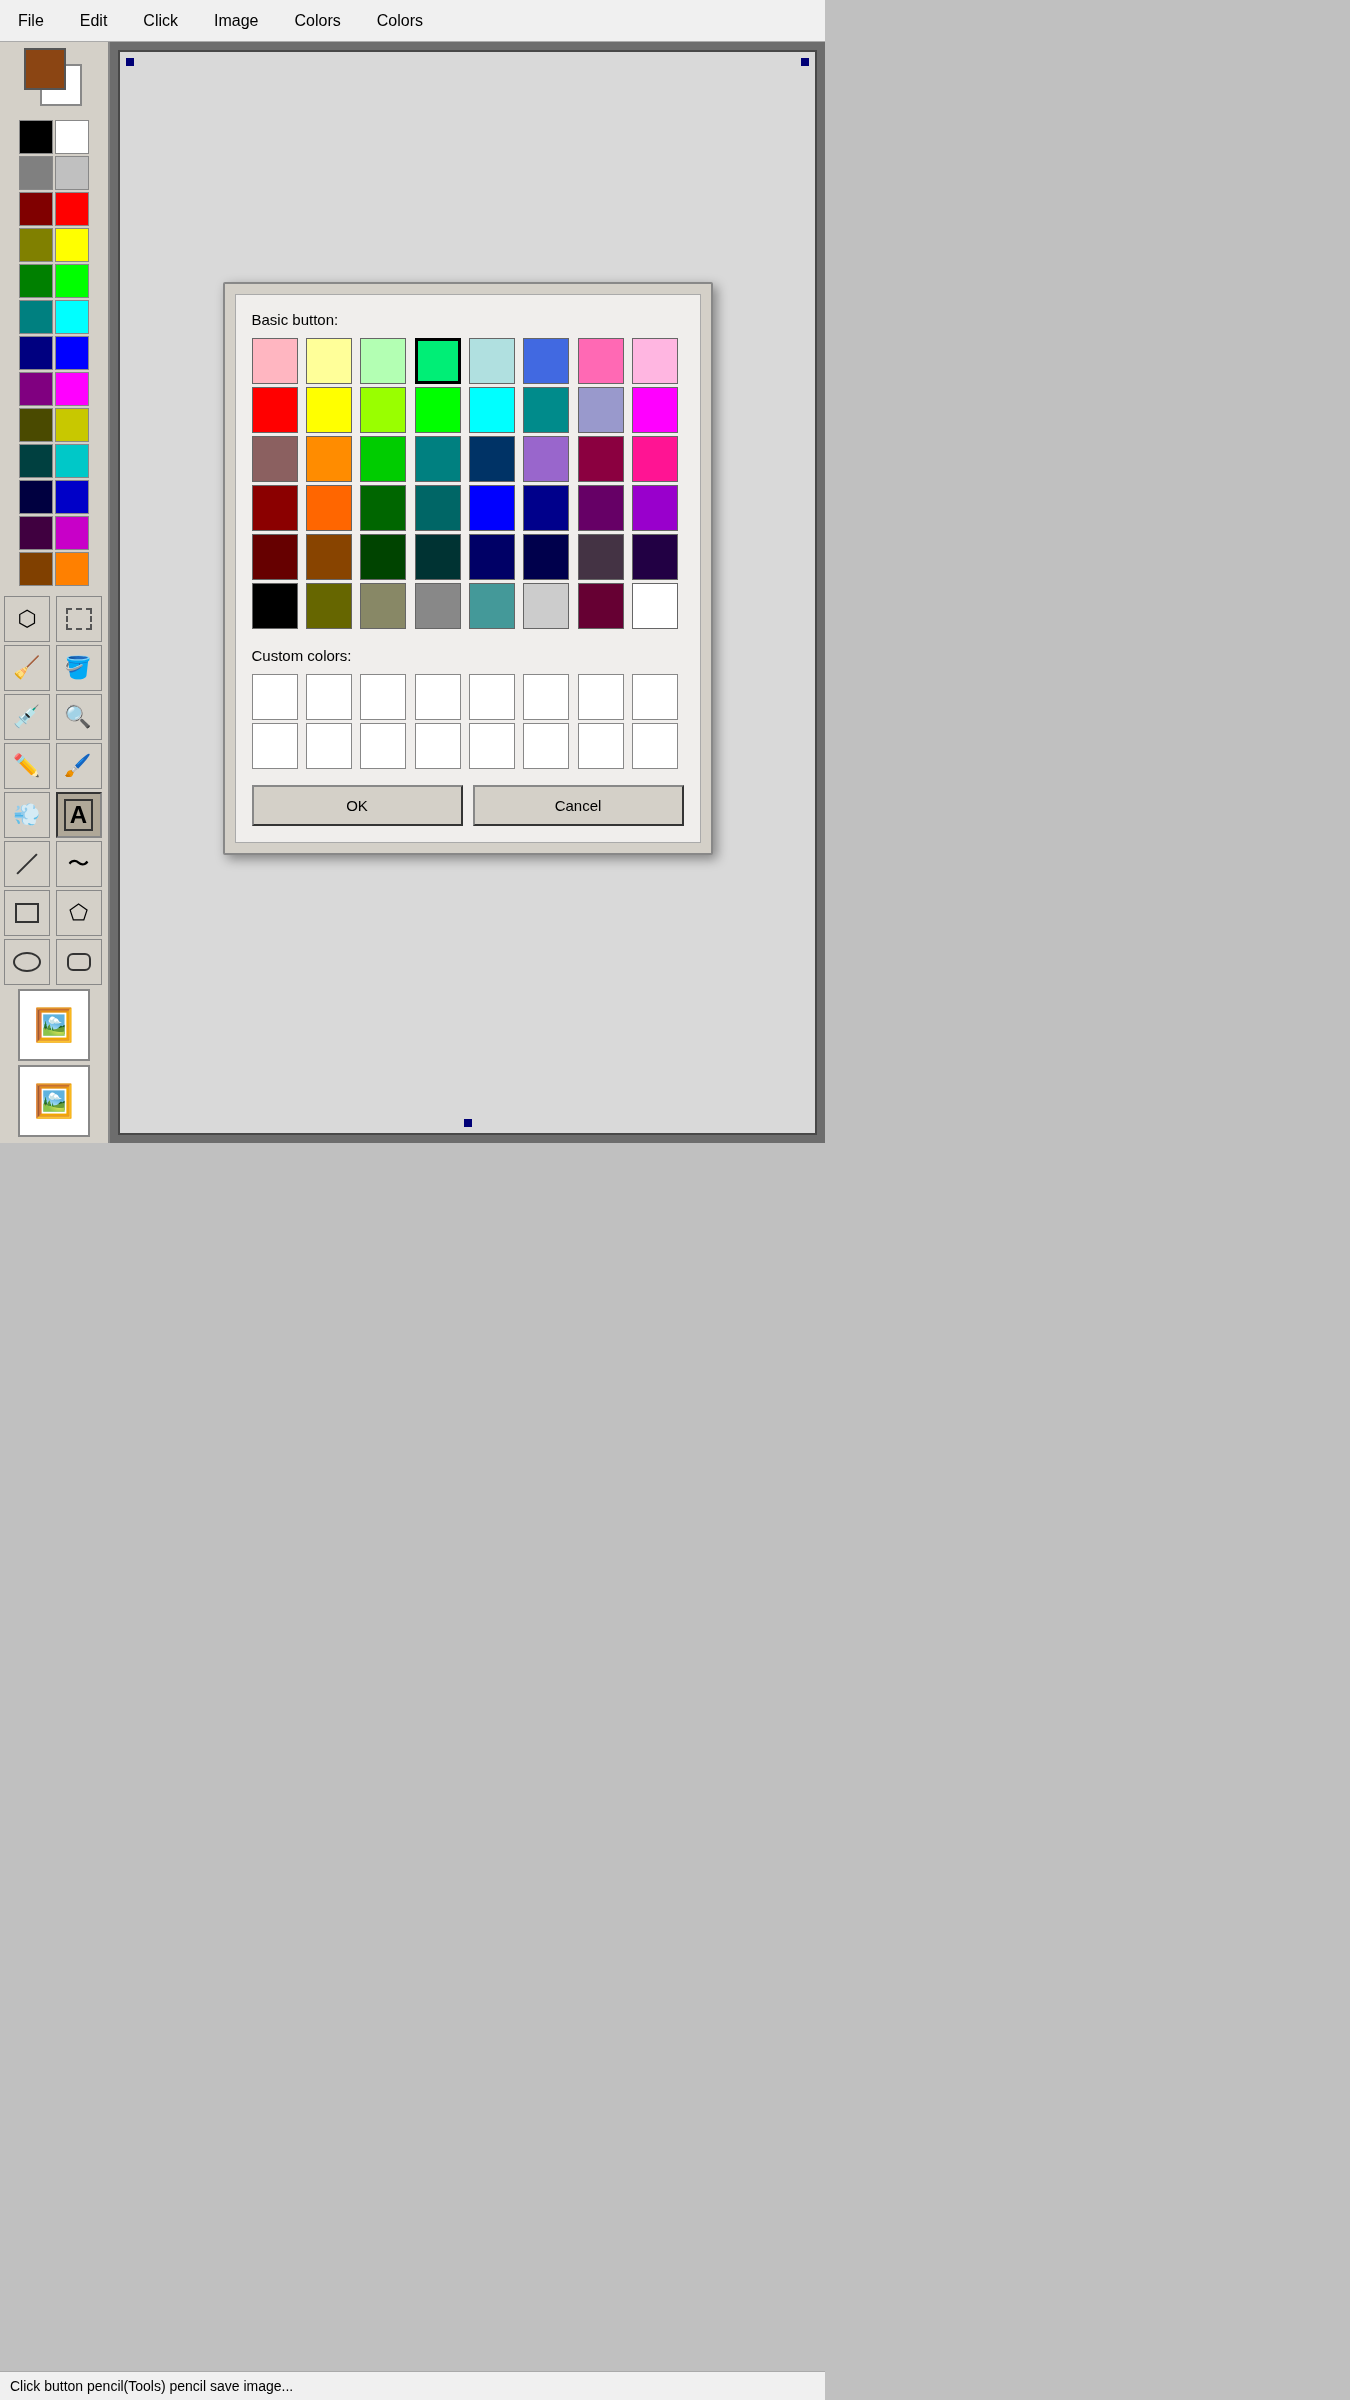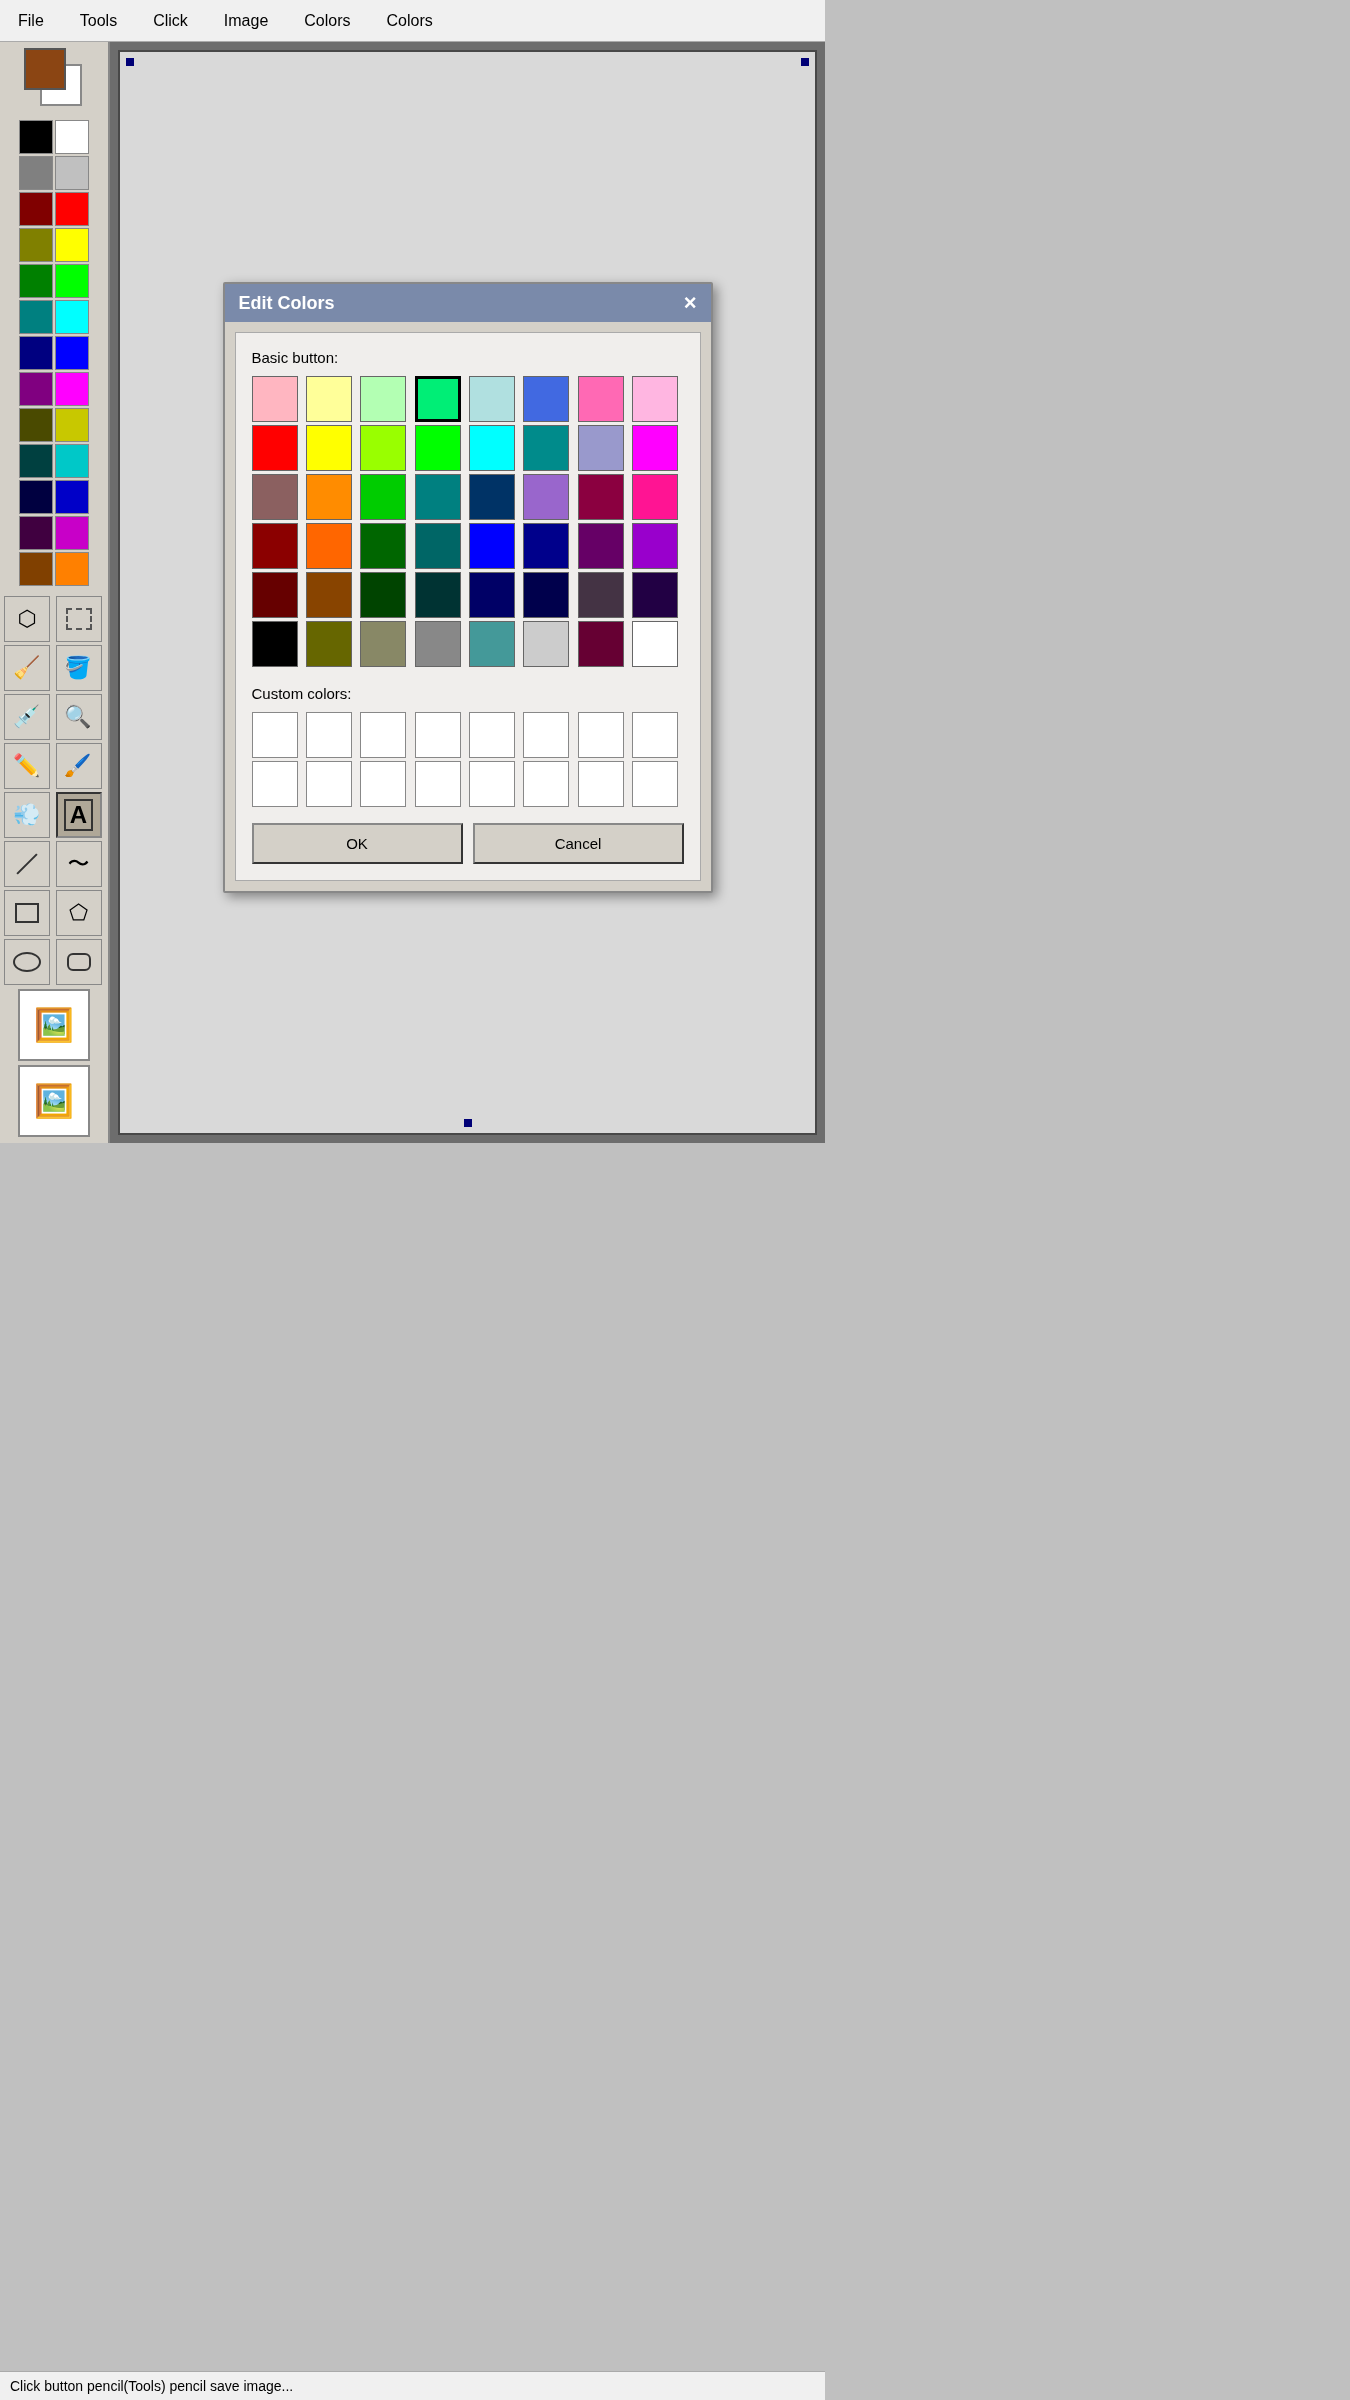--- a/index.html
+++ b/index.html
@@ -271,21 +271,21 @@
     }
     .canvas-corner.tl { top: 6px; left: 6px; }
     .canvas-corner.tr { top: 6px; right: 6px; }
     .canvas-corner.bm { bottom: 6px; left: 50%; transform: translateX(-50%); }
   </style>
 </head>
 <body>
 
 <div class="menubar">
   <span class="menubar-item">File</span>
-  <span class="menubar-item">Tools</span>
+  <span class="menubar-item">Edit</span>
   <span class="menubar-item">Click</span>
   <span class="menubar-item">Image</span>
   <span class="menubar-item">Colors</span>
   <span class="menubar-item">Colors</span>
 </div>
 
 <div class="main-layout">
 
   <div class="left-sidebar">
 
@@ -386,24 +386,20 @@
 
   <div class="canvas-area">
     <div class="canvas-inner">
       <div class="canvas-corner tl"></div>
       <div class="canvas-corner tr"></div>
       <div class="canvas-corner bm"></div>
     </div>
 
     <div class="modal-overlay">
       <div class="modal-dialog">
-        <div class="modal-titlebar">
-          <span>Edit Colors</span>
-          <button class="modal-close-btn">×</button>
-        </div>
         <div class="modal-content">
           <div class="section-label">Basic button:</div>
           <div class="basic-colors-grid" id="basic-colors-grid">
 
           <div class="basic-color-cell" title="#ffb6c1" style="background: rgb(255, 182, 193);"></div>
               <div class="basic-color-cell" title="#ffff99" style="background: rgb(255, 255, 153);"></div>
               <div class="basic-color-cell" title="#b3ffb3" style="background: rgb(179, 255, 179);"></div>
               <div class="basic-color-cell selected" title="#00ee76" style="background: rgb(0, 238, 118);"></div>
               <div class="basic-color-cell" title="#b0e0e0" style="background: rgb(176, 224, 224);"></div>
               <div class="basic-color-cell" title="#4169e1" style="background: rgb(65, 105, 225);"></div>

